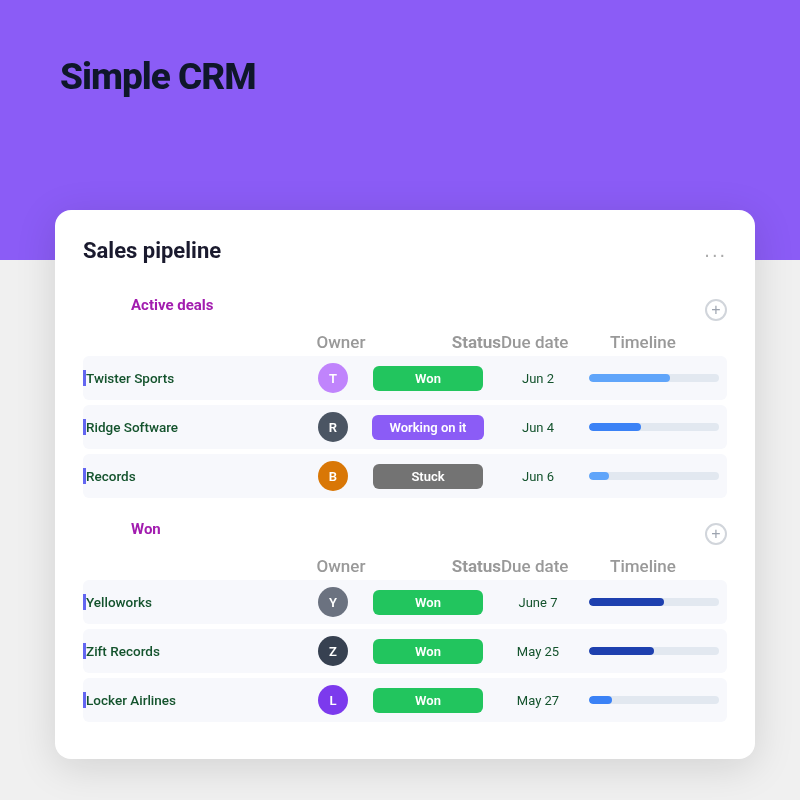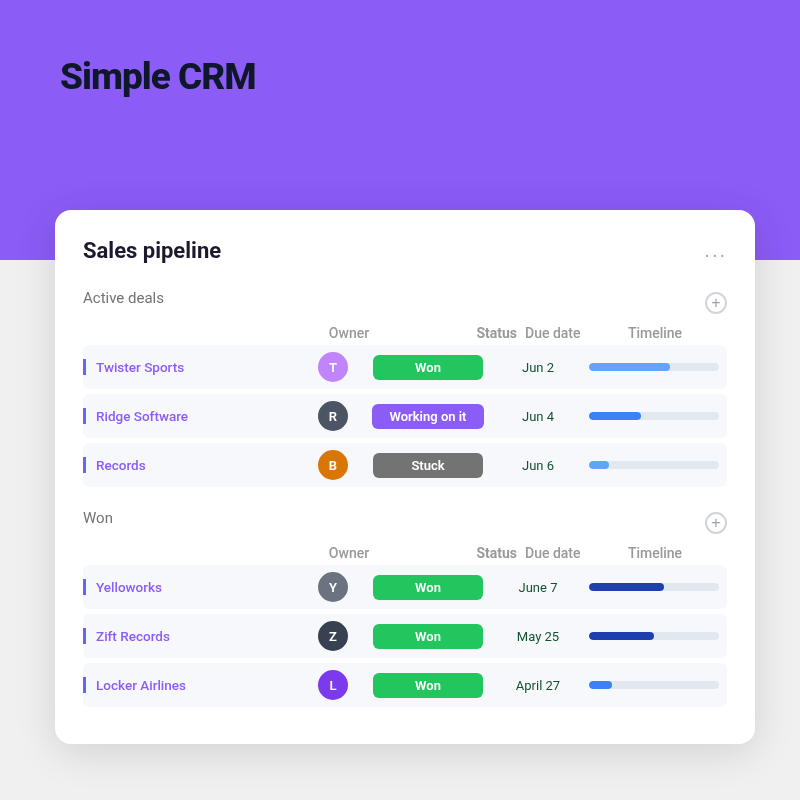--- a/index.html
+++ b/index.html
@@ -38,76 +38,75 @@
       background: white;
       border-radius: 16px;
       box-shadow: 0 8px 40px rgba(0,0,0,0.13);
       padding: 28px 28px 32px 28px;
     }
 
     .card-header {
       display: flex;
       justify-content: space-between;
       align-items: center;
-      margin-bottom: 26px;
+      margin-bottom: 33px;
     }
 
     .card-title {
       font-size: 22px;
       font-weight: 700;
       color: #1a1a2e;
     }
 
     .more-btn {
       font-size: 20px;
       color: #aaa;
       background: none;
       border: none;
       cursor: pointer;
       letter-spacing: 2px;
     }
 
     .section-title {
       font-size: 15px;
-      font-weight: 400;
-      color: #737373;
+      font-weight: 700;
+      color: #a21caf;
       margin-bottom: 10px;
+      margin-left: 48px;
     }
 
     .table-header {
       display: grid;
       grid-template-columns: 220px 60px 130px 90px 1fr 32px;
       padding: 0 0 4px 8px;
       color: #999;
-      font-size: 14px;
+      font-size: 17px;
       font-weight: 500;
-      gap: 8px;
     }
 
     .table-header .col-owner { text-align: center; }
     .table-header .col-status { text-align: right; font-weight: bold; }
     .table-header .col-due { text-align: left; }
     .table-header .col-timeline { text-align: center; }
 
     .deal-row {
       display: grid;
       grid-template-columns: 220px 60px 130px 90px 1fr 32px;
       align-items: center;
       background: #f7f8fc;
       border-radius: 6px;
       margin-bottom: 5px;
       padding: 7px 6px 7px 0px;
       min-height: 44px;
     }
 
     .deal-name {
       font-size: 13.5px;
-      color: #8b5cf6;
+      color: #14532d;
       font-weight: 500;
-      padding-left: 10px;
       border-left: 3px solid #6366f1;
     }
 
     .deal-owner {
       display: flex;
       justify-content: center;
       align-items: center;
     }
 
     .avatar {
@@ -332,21 +331,21 @@
     </div>
 
     <div class="deal-row">
       <span class="deal-name">Locker Airlines</span>
       <div class="deal-owner">
         <div class="avatar avatar-6">L</div>
       </div>
       <div class="deal-status">
         <span class="status-badge status-won">Won</span>
       </div>
-      <span class="deal-due">April 27</span>
+      <span class="deal-due">May 27</span>
       <div class="deal-timeline">
         <div class="timeline-track">
           <div class="timeline-fill tl-blue-med" style="width:18%"></div>
         </div>
       </div>
       <div class="add-col"></div>
     </div>
   </div>
 </div>
 

